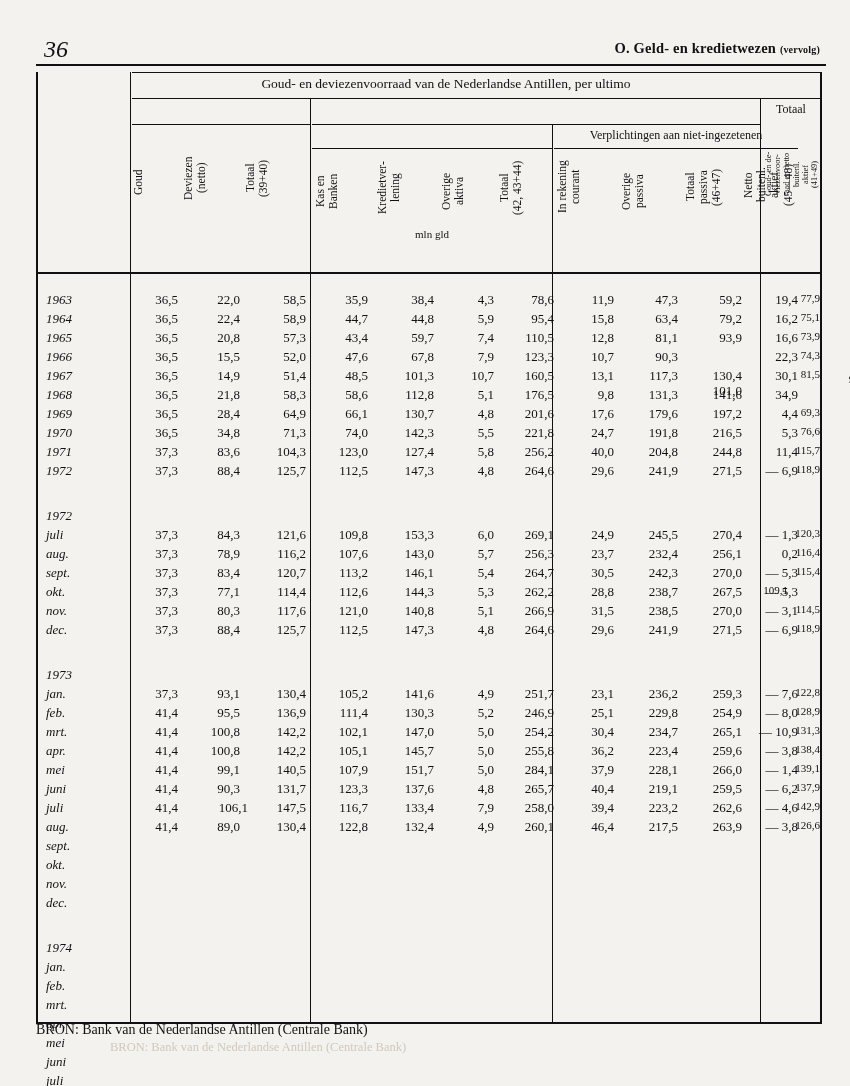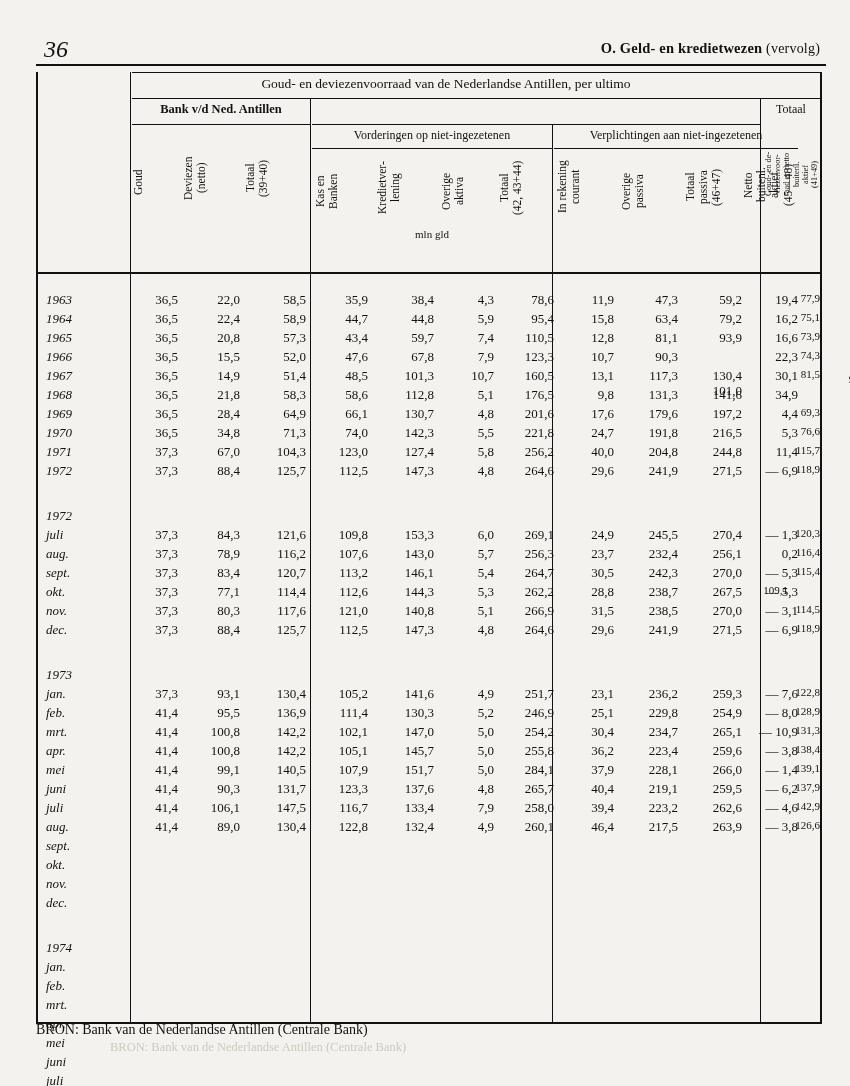--- a/index.html
+++ b/index.html
@@ -17,21 +17,21 @@
   }
   
   .page-no{
     position:absolute;left:44px;top:36px;
     font-size:24px;font-style:italic;font-family:"Liberation Serif",serif;
   }
   .hdr-right{
     position:absolute;right:30px;top:40px;
     font-size:14.5px;font-weight:bold;letter-spacing:.2px;
   }
-  .hdr-right .vervolg{font-weight:normal;font-size:14px;}
+  .hdr-right .vervolg{font-weight:bold;font-size:10px;}
   .rule-top{
     position:absolute;left:36px;right:24px;top:64px;height:2px;background:#111;
   }
   
   .tbl{
     position:absolute;left:36px;top:72px;width:786px;
   }
   .bar{background:#111;}
   .line{background:#111;}
 
@@ -125,23 +125,21 @@
     <div class="head">
 
       <div class="line" style="position:absolute;left:96px;right:0;top:0;height:1px;"></div>
       <div class="line" style="position:absolute;left:96px;right:0;top:26px;height:1px;"></div>
       <div class="line" style="position:absolute;left:96px;width:178px;top:52px;height:1px;"></div>
       <div class="line" style="position:absolute;left:276px;right:62px;top:52px;height:1px;"></div>
       <div class="line" style="position:absolute;left:276px;width:240px;top:76px;height:1px;"></div>
       <div class="line" style="position:absolute;left:518px;width:244px;top:76px;height:1px;"></div>
 
       <div class="h-title">Goud- en deviezenvoorraad van de Nederlandse Antillen, per ultimo</div>
-      <div class="h-bank">Bank v/d Ned. Antillen</div>
       <div class="h-totaal">Totaal</div>
-      <div class="h-vord">Vorderingen op niet-ingezetenen</div>
       <div class="h-verpl">Verplichtingen aan niet-ingezetenen</div>
 
       <div class="vcell" style="left:96px;width:46px;height:92px;">Goud</div>
       <div class="vcell" style="left:146px;width:56px;height:100px;">Deviezen
 (netto)</div>
       <div class="vcell" style="left:208px;width:62px;height:100px;">Totaal
 (39+40)</div>
       <div class="vcell" style="left:278px;width:54px;height:74px;">Kas en
 Banken</div>
       <div class="vcell" style="left:340px;width:58px;height:80px;">Kredietver-
@@ -274,21 +272,21 @@
         <div class="cell" style="top: 147px; left: 340px; width: 58px;">142,3</div>
         <div class="cell" style="top: 147px; left: 402px; width: 56px;">5,5</div>
         <div class="cell" style="top: 147px; left: 462px; width: 56px;">221,8</div>
         <div class="cell" style="top: 147px; left: 520px; width: 58px;">24,7</div>
         <div class="cell" style="top: 147px; left: 584px; width: 58px;">191,8</div>
         <div class="cell" style="top: 147px; left: 648px; width: 58px;">216,5</div>
         <div class="cell" style="top: 147px; left: 702px; width: 60px;">5,3</div>
         <div class="cell c50" style="top: 147px; left: 726px; width: 58px;">76,6</div>
         <div class="rowlabel" style="top: 166px;">1971</div>
         <div class="cell" style="top: 166px; left: 96px; width: 46px;">37,3</div>
-        <div class="cell" style="top: 166px; left: 146px; width: 58px;">67,0</div>
+        <div class="cell" style="top: 166px; left: 146px; width: 58px;">83,6</div>
         <div class="cell" style="top: 166px; left: 208px; width: 62px;">104,3</div>
         <div class="cell" style="top: 166px; left: 278px; width: 54px;">123,0</div>
         <div class="cell" style="top: 166px; left: 340px; width: 58px;">127,4</div>
         <div class="cell" style="top: 166px; left: 402px; width: 56px;">5,8</div>
         <div class="cell" style="top: 166px; left: 462px; width: 56px;">256,2</div>
         <div class="cell" style="top: 166px; left: 520px; width: 58px;">40,0</div>
         <div class="cell" style="top: 166px; left: 584px; width: 58px;">204,8</div>
         <div class="cell" style="top: 166px; left: 648px; width: 58px;">244,8</div>
         <div class="cell" style="top: 166px; left: 702px; width: 60px;">11,4</div>
         <div class="cell c50" style="top: 166px; left: 726px; width: 58px;">115,7</div>
@@ -458,21 +456,21 @@
         <div class="cell" style="top: 503px; left: 340px; width: 58px;">137,6</div>
         <div class="cell" style="top: 503px; left: 402px; width: 56px;">4,8</div>
         <div class="cell" style="top: 503px; left: 462px; width: 56px;">265,7</div>
         <div class="cell" style="top: 503px; left: 520px; width: 58px;">40,4</div>
         <div class="cell" style="top: 503px; left: 584px; width: 58px;">219,1</div>
         <div class="cell" style="top: 503px; left: 648px; width: 58px;">259,5</div>
         <div class="cell" style="top: 503px; left: 702px; width: 60px;">— 6,2</div>
         <div class="cell c50" style="top: 503px; left: 726px; width: 58px;">137,9</div>
         <div class="rowlabel" style="top: 522px;">juli</div>
         <div class="cell" style="top: 522px; left: 96px; width: 46px;">41,4</div>
-        <div class="cell" style="top: 522px; left: 146px; width: 58px;">106,1</div>
+        <div class="cell" style="top: 522px; left: 154px; width: 58px;">106,1</div>
         <div class="cell" style="top: 522px; left: 208px; width: 62px;">147,5</div>
         <div class="cell" style="top: 522px; left: 278px; width: 54px;">116,7</div>
         <div class="cell" style="top: 522px; left: 340px; width: 58px;">133,4</div>
         <div class="cell" style="top: 522px; left: 402px; width: 56px;">7,9</div>
         <div class="cell" style="top: 522px; left: 462px; width: 56px;">258,0</div>
         <div class="cell" style="top: 522px; left: 520px; width: 58px;">39,4</div>
         <div class="cell" style="top: 522px; left: 584px; width: 58px;">223,2</div>
         <div class="cell" style="top: 522px; left: 648px; width: 58px;">262,6</div>
         <div class="cell" style="top: 522px; left: 702px; width: 60px;">— 4,6</div>
         <div class="cell c50" style="top: 522px; left: 726px; width: 58px;">142,9</div>

